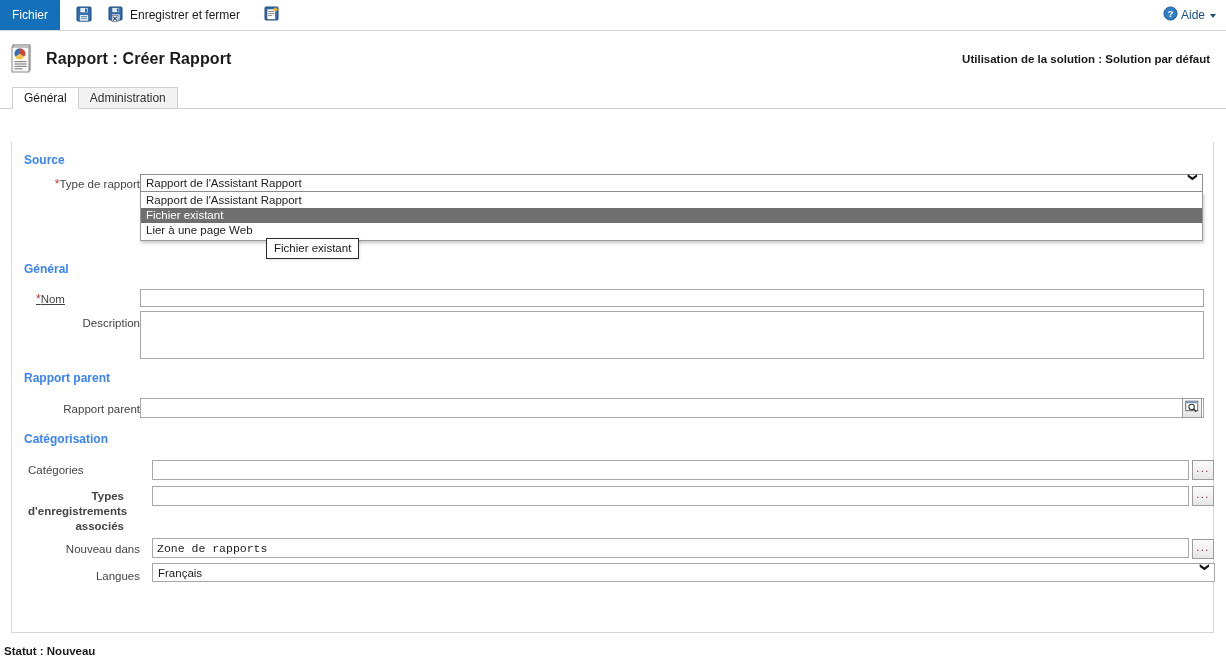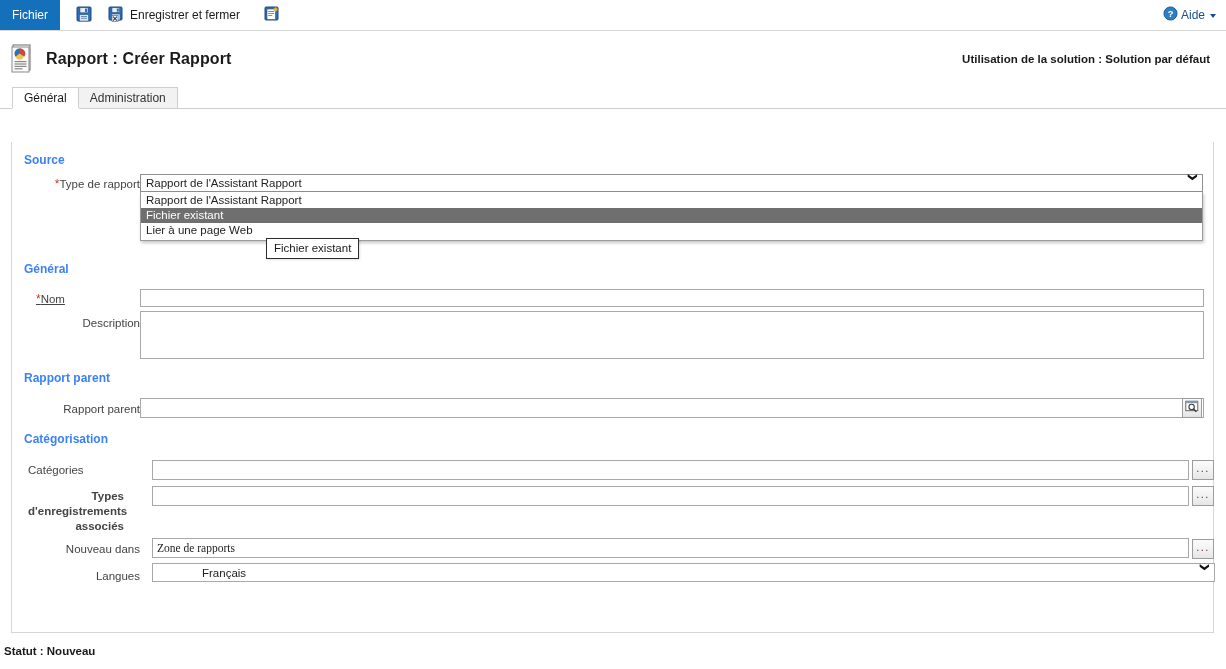--- a/index.html
+++ b/index.html
@@ -159,21 +159,21 @@
     font-size: 12px;
     vertical-align: top;
     line-height: 12px;
   }
 
   .txt {
     position: absolute;
     box-sizing: border-box;
     border: 1px solid #a8a8a8;
     background: #ffffff;
-    font-family: Liberation Serif, serif;
+    font-family: Liberation Mono, monospace;
     font-size: 11.5px;
     color: #222222;
     padding: 2px 4px;
     outline: none;
   }
   .txt.area {
     resize: none;
     padding: 3px 4px;
   }
 
@@ -275,21 +275,20 @@
 
   
   .selectbox {
     position: absolute;
     box-sizing: border-box;
     border: 1px solid #a8a8a8;
     background: #ffffff;
     display: flex;
     align-items: center;
     cursor: pointer;
-    padding-left: 44px;
   }
   .selectbox .val {
     flex: 1;
     padding-left: 5px;
     font-size: 11.5px;
     color: #222222;
     white-space: nowrap;
     overflow: hidden;
   }
   .selectbox .arrow {

